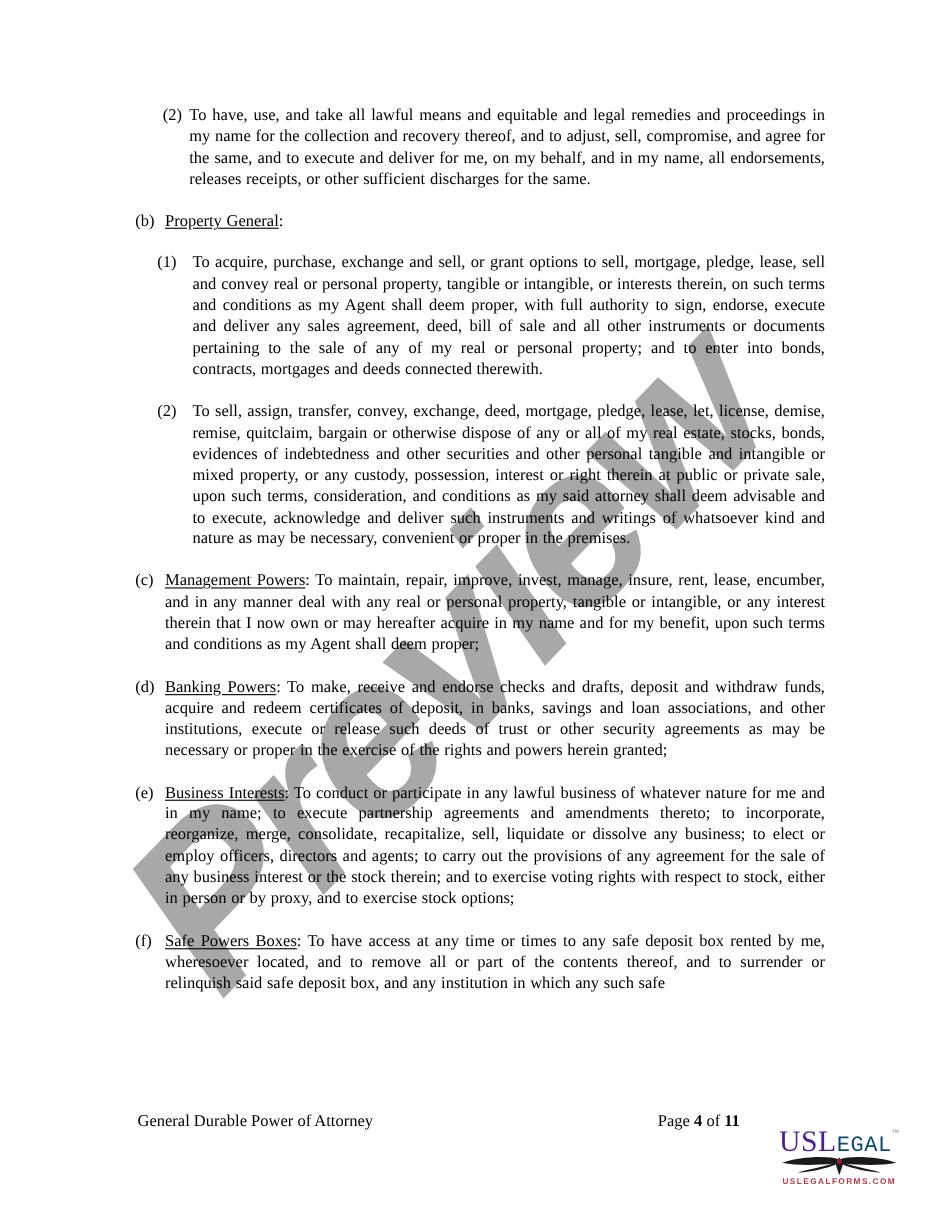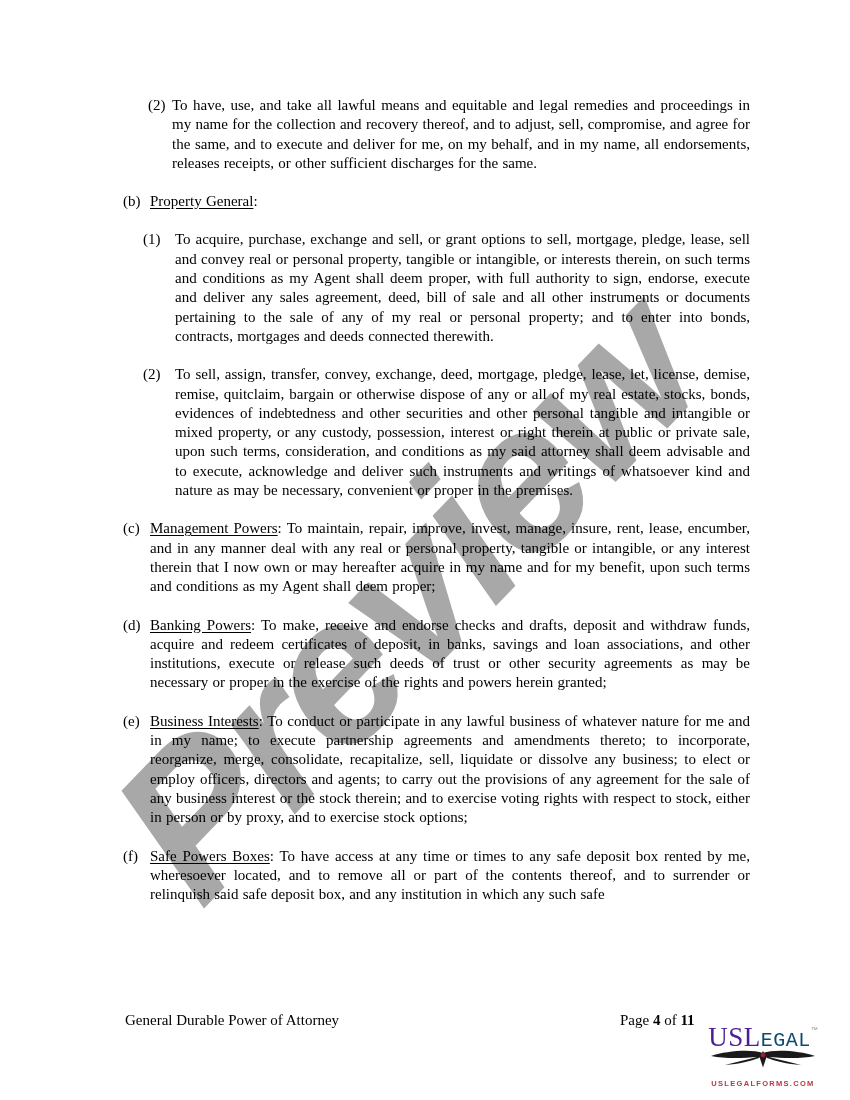--- a/index.html
+++ b/index.html
@@ -66,21 +66,21 @@
   .footer-title {
     position: absolute;
     left: 100px;
     top: 1012px;
     font-size: 15px;
     z-index: 2;
     margin-left: 25px;
   }
   .footer-page {
     position: absolute;
-    left: 620px;
+    left: 598px;
     top: 1012px;
     font-size: 15px;
     z-index: 2;
   }
   .footer-page .b { font-weight: bold; }
 
   
   .logo {
     position: absolute;
     left: 701px;
@@ -105,21 +105,21 @@
   }
   .logo-tm {
     font-family: "Liberation Sans", sans-serif;
     font-size: 7px;
     color: #8a8a8a;
     vertical-align: 14px;
   }
   .logo-wings { display: block; margin: -2px auto 0 auto; }
   .logo-site {
     display: block;
-    margin-top: 12px;
+    margin-top: 1px;
     font-family: "Liberation Sans", sans-serif;
     font-size: 7.5px;
     font-weight: bold;
     letter-spacing: 1.3px;
     color: #b43a45;
     white-space: nowrap;
   }
 </style>
 </head>
 <body>

